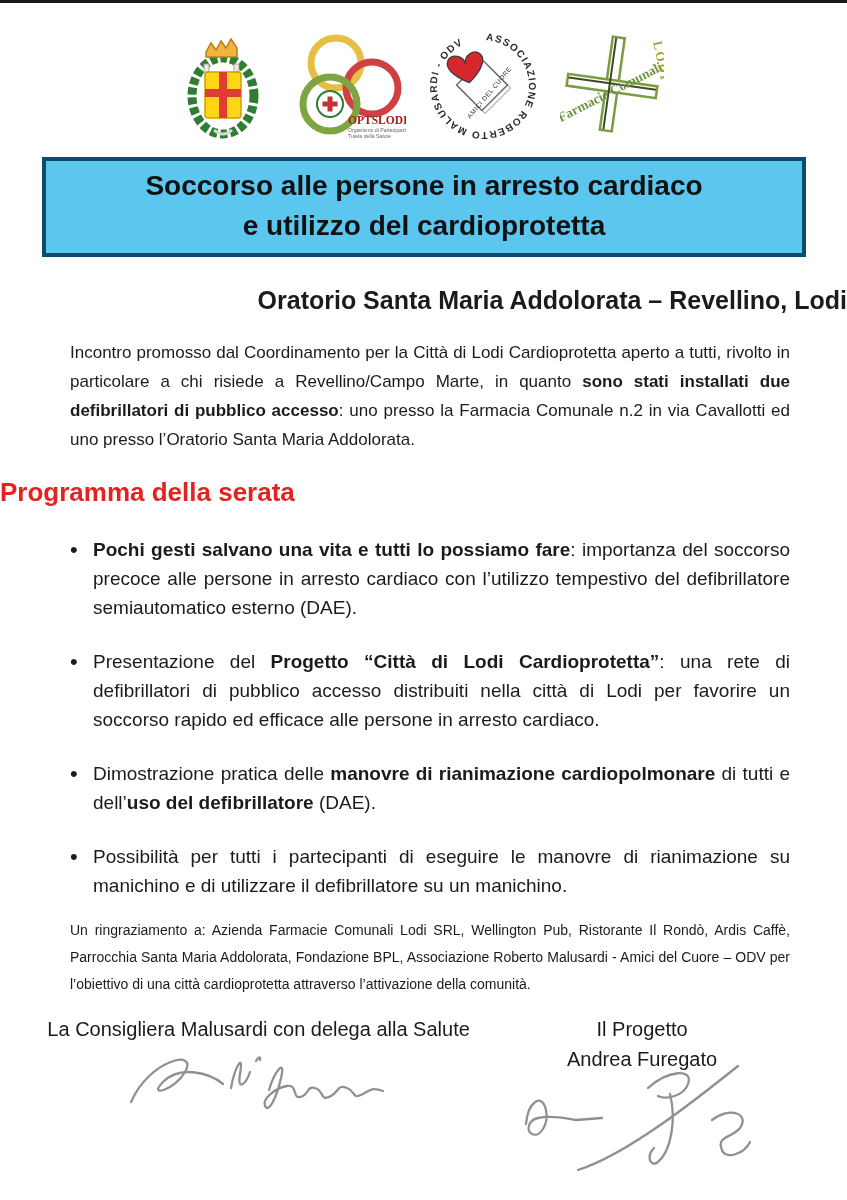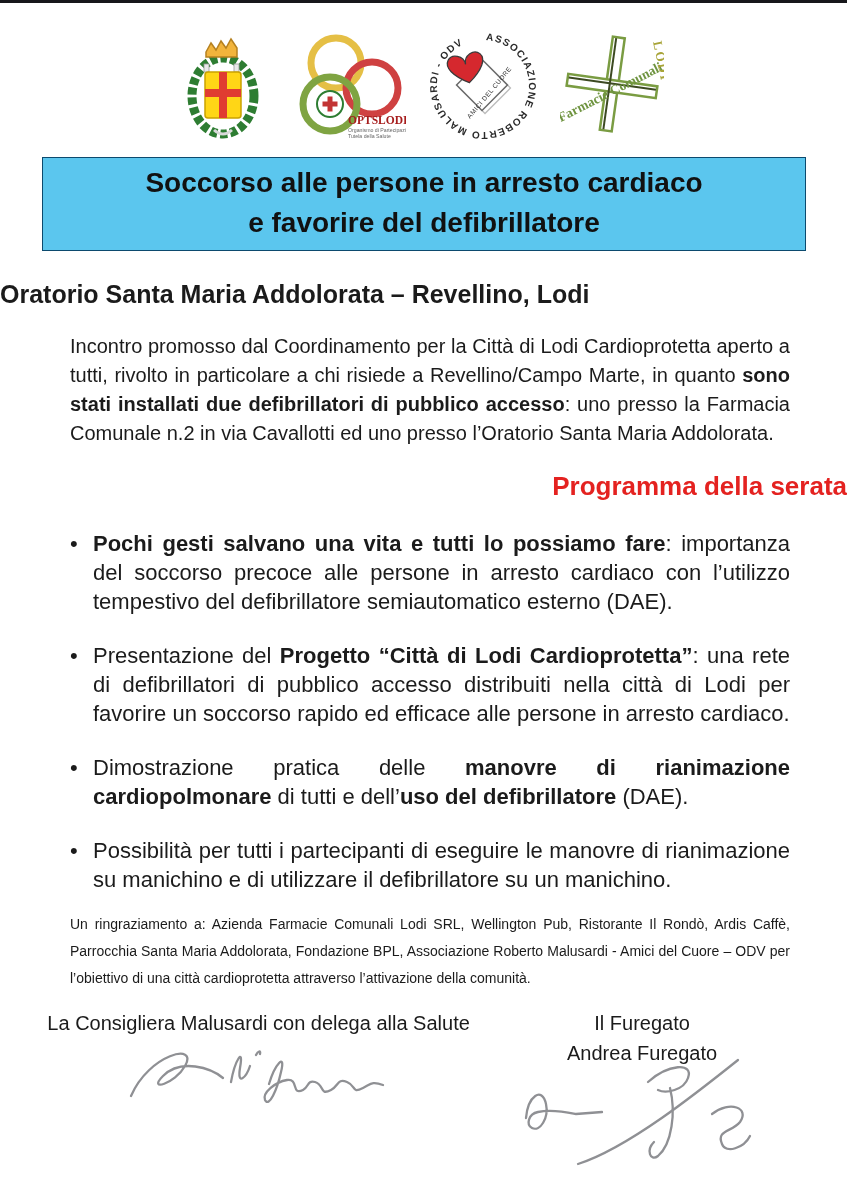--- a/index.html
+++ b/index.html
@@ -15,56 +15,56 @@
   .photo-top-edge { width: 847px; height: 3px; background: #17171b; }
 
   .logos-row {
     display: flex; justify-content: center; align-items: center;
     gap: 22px; padding-top: 27px; height: 138px;
   }
   .logo { flex: none; }
 
   .banner {
     margin: 16px 41px 0 42px;
-    border: 1px solid #0c4a6e;
+    border: 4px solid #0c4a6e;
     text-align: center;
     font-weight: bold;
     font-size: 28px;
     line-height: 40px;
     padding: 5px 0 7px;
     color: #111;
   }
 
   .event-block {
     margin-top: 25px;
-    text-align: left;
+    text-align: right;
     font-weight: bold;
     font-size: 25px;
     line-height: 37px;
   }
 
   .intro {
     margin: 19px 57px 0 70px;
-    font-size: 20px;
+    font-size: 17px;
     line-height: 29px;
     text-align: justify;
   }
 
   .program-heading {
     margin-top: 23px;
-    text-align: right;
+    text-align: left;
     font-weight: bold;
     font-size: 26px;
   }
 
   .bullets { margin: 2px 57px 0 70px; }
   .bullet { display: flex; margin-top: 25px; }
   .bullet:first-child { margin-top: 27px; }
   .bullet-marker { flex: none; width: 23px; font-size: 22px; line-height: 29px; }
-  .bullet-text { flex: 1; font-size: 22px; line-height: 29px; text-align: justify; }
+  .bullet-text { flex: 1; font-size: 19px; line-height: 29px; text-align: justify; }
 
   .thanks {
     margin: 17px 57px 0 70px;
     font-size: 14px;
     line-height: 27px;
     text-align: justify;
   }
 
   .signatures { display: flex; margin: 16px 40px 0 40px; }
   .sig-col { text-align: center; font-size: 20px; line-height: 30px; }
@@ -125,21 +125,21 @@
       <line x1="49.5" y1="6" x2="49.5" y2="98" stroke="#3d4a22" stroke-width="2"></line>
       <line x1="8" y1="51.5" x2="96" y2="51.5" stroke="#3d4a22" stroke-width="2"></line>
     </g>
     <text x="52" y="64" transform="rotate(-27 52 64)" text-anchor="middle" font-family="Liberation Serif, serif" font-size="13.5" font-weight="bold" fill="#6f9440">Farmacie Comunali</text>
     <text x="0" y="0" transform="translate(93 10) rotate(78)" font-family="Liberation Serif, serif" font-size="13" font-weight="bold" fill="#a8a438" letter-spacing="2">LODI</text>
   </svg>
 </div>
 
 <div class="banner" style="background: rgb(91, 198, 238);">
   <div>Soccorso alle persone in arresto cardiaco</div>
-  <div>e favorire del defibrillatore</div>
+  <div>e utilizzo del cardioprotetta</div>
 </div>
 
 <div class="event-block">
   <div>Oratorio Santa Maria Addolorata – Revellino, Lodi</div>
 </div>
 
 <p class="intro"><span>Incontro promosso dal Coordinamento per la Città di Lodi Cardioprotetta aperto a tutti, rivolto in particolare a chi risiede a Revellino/Campo Marte, in quanto </span><b>sono stati installati due defibrillatori di pubblico accesso</b><span>: uno presso la Farmacia Comunale n.2 in via Cavallotti ed uno presso l’Oratorio Santa Maria Addolorata.</span></p>
 
 <div class="program-heading" style="color: rgb(228, 34, 32);">Programma della serata</div>
 
@@ -170,21 +170,21 @@
     <svg class="sig-scribble" width="280" height="78" viewBox="0 0 280 78">
       <g fill="none" stroke="#8f9094" stroke-width="2.3" stroke-linecap="round">
         <path d="M12,58 C30,16 80,4 66,28 C56,46 28,54 44,38 C62,20 92,30 104,40"></path>
         <path d="M112,44 C116,22 125,8 121,30 C118,48 127,40 131,28"></path>
         <path d="M137,17 C139,13 142,12 141,16"></path>
         <path d="M150,46 C156,26 167,14 162,34 C158,52 150,70 146,62 C143,55 156,44 168,42 C180,40 172,58 184,52 C190,49 188,42 196,44 C206,47 200,58 212,52 C220,48 218,40 228,44 C238,48 232,56 244,50 C252,46 253,43 264,47"></path>
       </g>
     </svg>
   </div>
   <div class="sig-col right">
-    <div>Il Furegato</div>
+    <div>Il Progetto</div>
     <div>Andrea Furegato</div>
     <svg class="sig-scribble right-sig" width="252" height="118" viewBox="0 0 252 118">
       <g fill="none" stroke="#8f9094" stroke-width="2.3" stroke-linecap="round">
         <path d="M10,64 C12,42 26,32 30,50 C33,64 24,78 16,74 C10,71 12,60 22,58 C36,55 50,58 60,60 L86,58"></path>
         <path d="M62,110 C112,94 182,38 222,6"></path>
         <path d="M132,28 C152,10 178,8 172,24 C168,36 150,40 142,36"></path>
         <path d="M154,34 C160,58 156,90 142,102 C134,108 130,96 138,88"></path>
         <path d="M196,60 C214,46 234,54 224,68 C216,78 200,76 206,90 C210,100 228,94 234,82"></path>
       </g>
     </svg>

